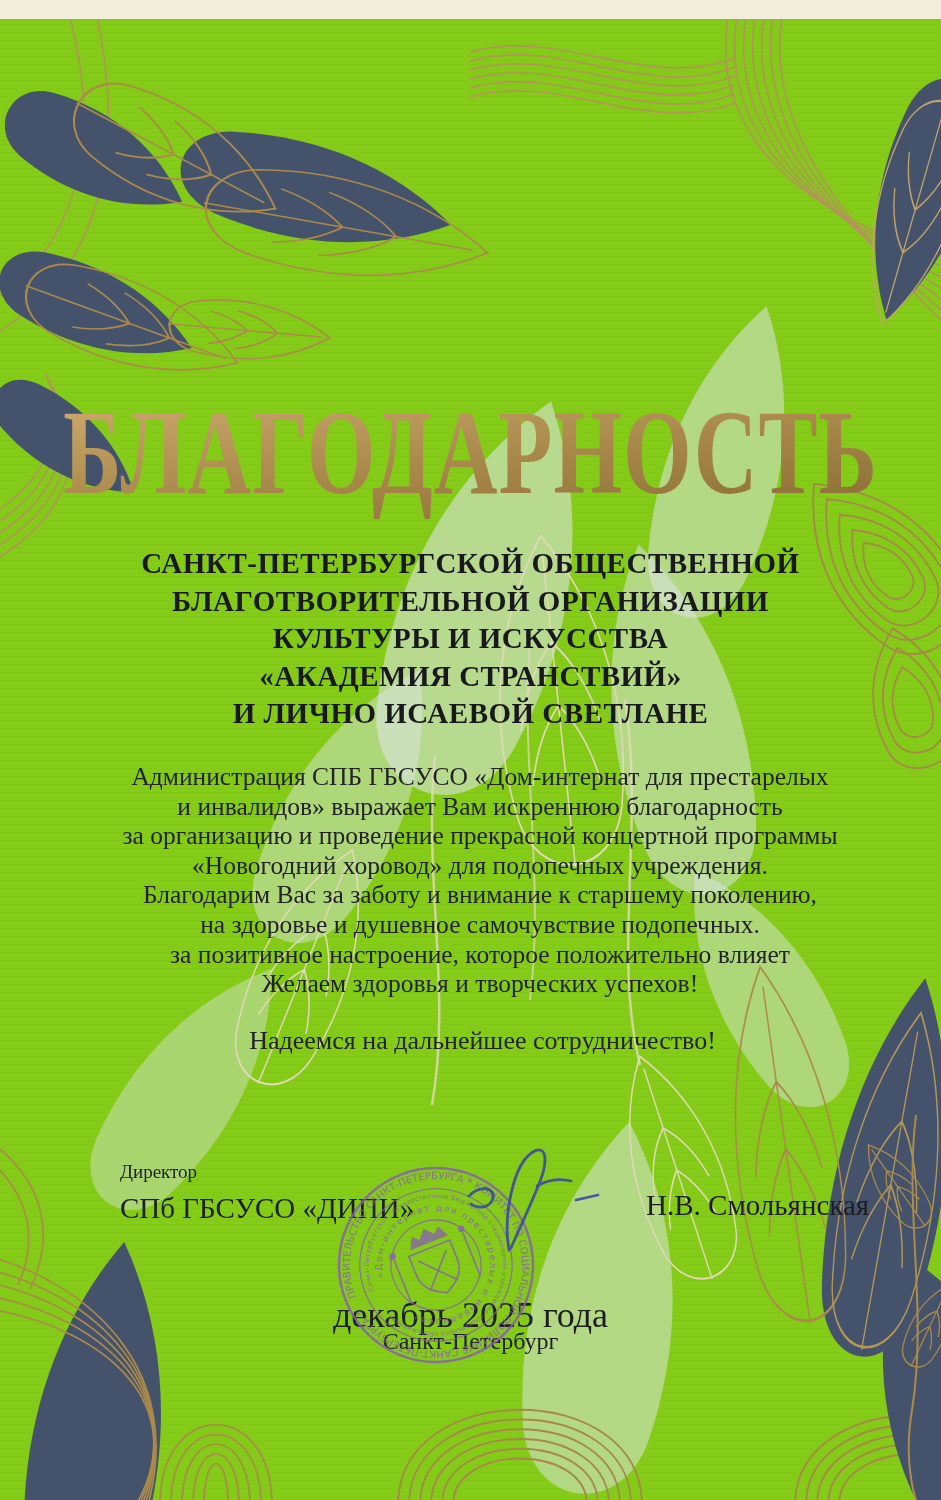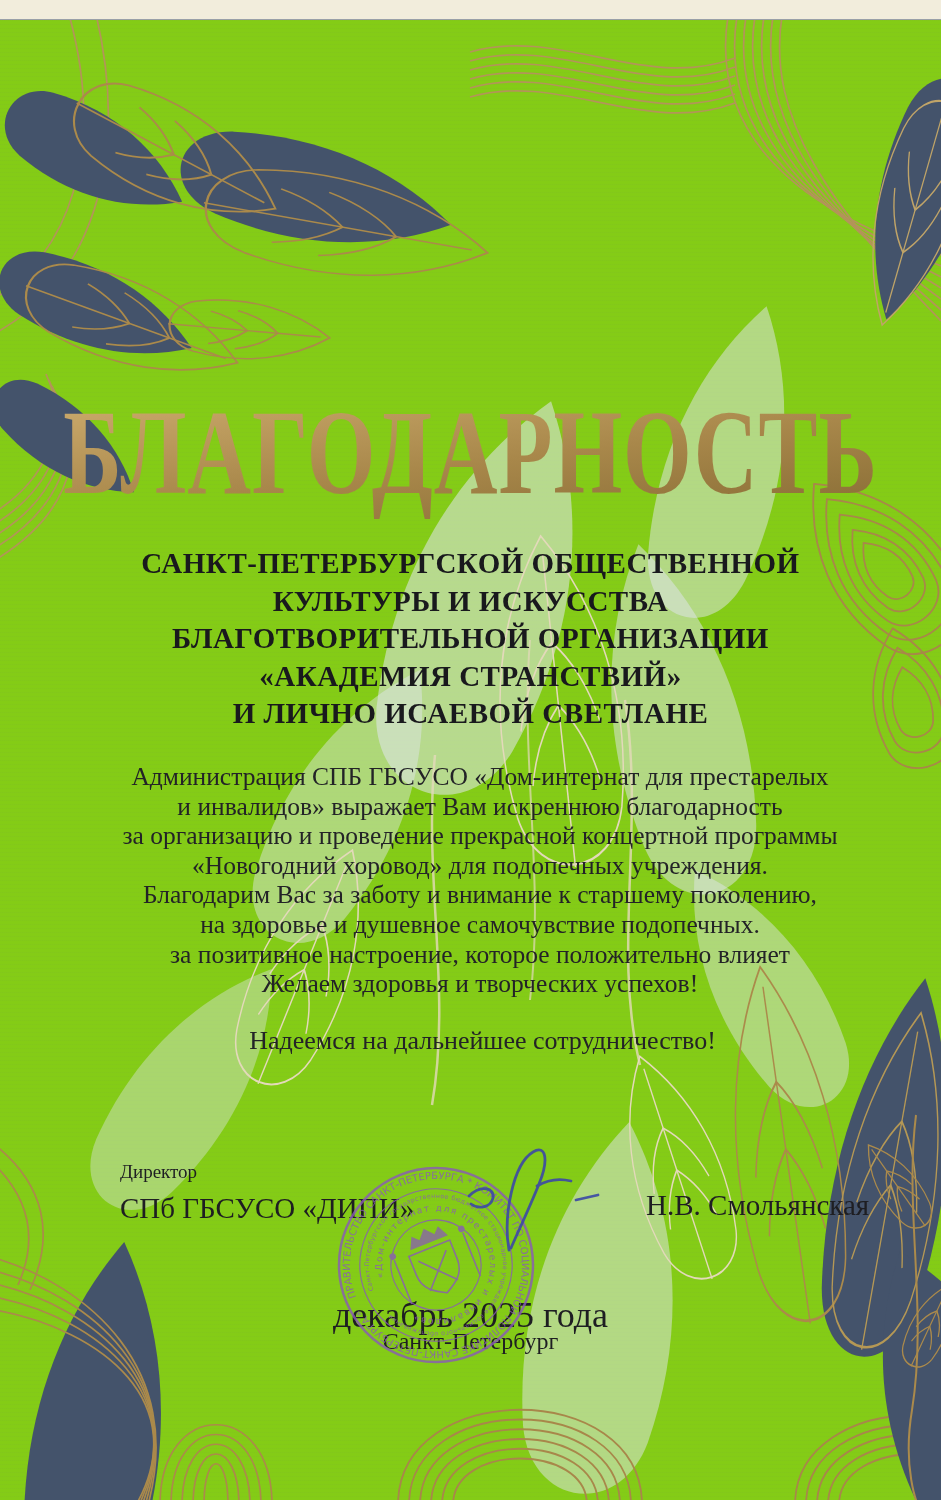--- a/index.html
+++ b/index.html
@@ -164,22 +164,22 @@
         <use href="#goldLeaf" transform="translate(900 1190) rotate(-35) scale(.4 .55)" stroke-width="3"></use>
         <use href="#goldLeaf" transform="translate(928 1330) rotate(25) scale(.38 .5)" stroke-width="3.2"></use>
       </g>
     </g>
   </svg>
 
   <div class="txt title">БЛАГОДАРНОСТЬ</div>
 
   <div class="txt recipient">
     <div>САНКТ-ПЕТЕРБУРГСКОЙ ОБЩЕСТВЕННОЙ</div>
+    <div>БЛАГОТВОРИТЕЛЬНОЙ ОРГАНИЗАЦИИ</div>
     <div>КУЛЬТУРЫ И ИСКУССТВА</div>
-    <div>БЛАГОТВОРИТЕЛЬНОЙ ОРГАНИЗАЦИИ</div>
     <div>«АКАДЕМИЯ СТРАНСТВИЙ»</div>
     <div>И ЛИЧНО ИСАЕВОЙ СВЕТЛАНЕ</div>
   </div>
 
   <div class="txt body-text">
     <div>Администрация СПБ ГБСУСО «Дом-интернат для престарелых</div>
     <div>и инвалидов» выражает Вам искреннюю благодарность</div>
     <div>за организацию и проведение прекрасной концертной программы</div>
     <div>«Новогодний хоровод» для подопечных учреждения.</div>
     <div>Благодарим Вас за заботу и внимание к старшему поколению,</div>

